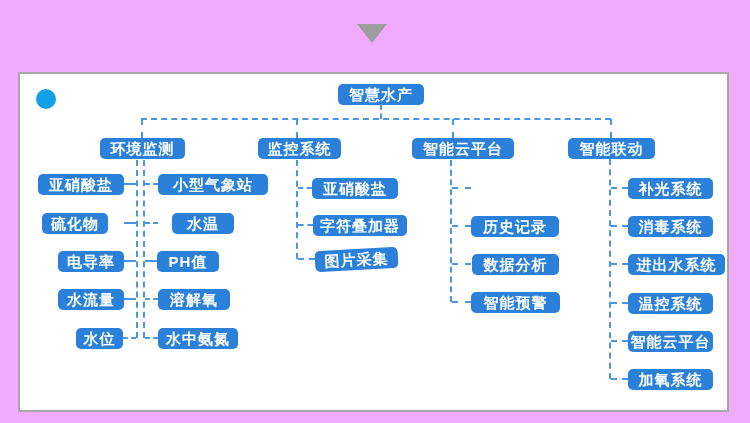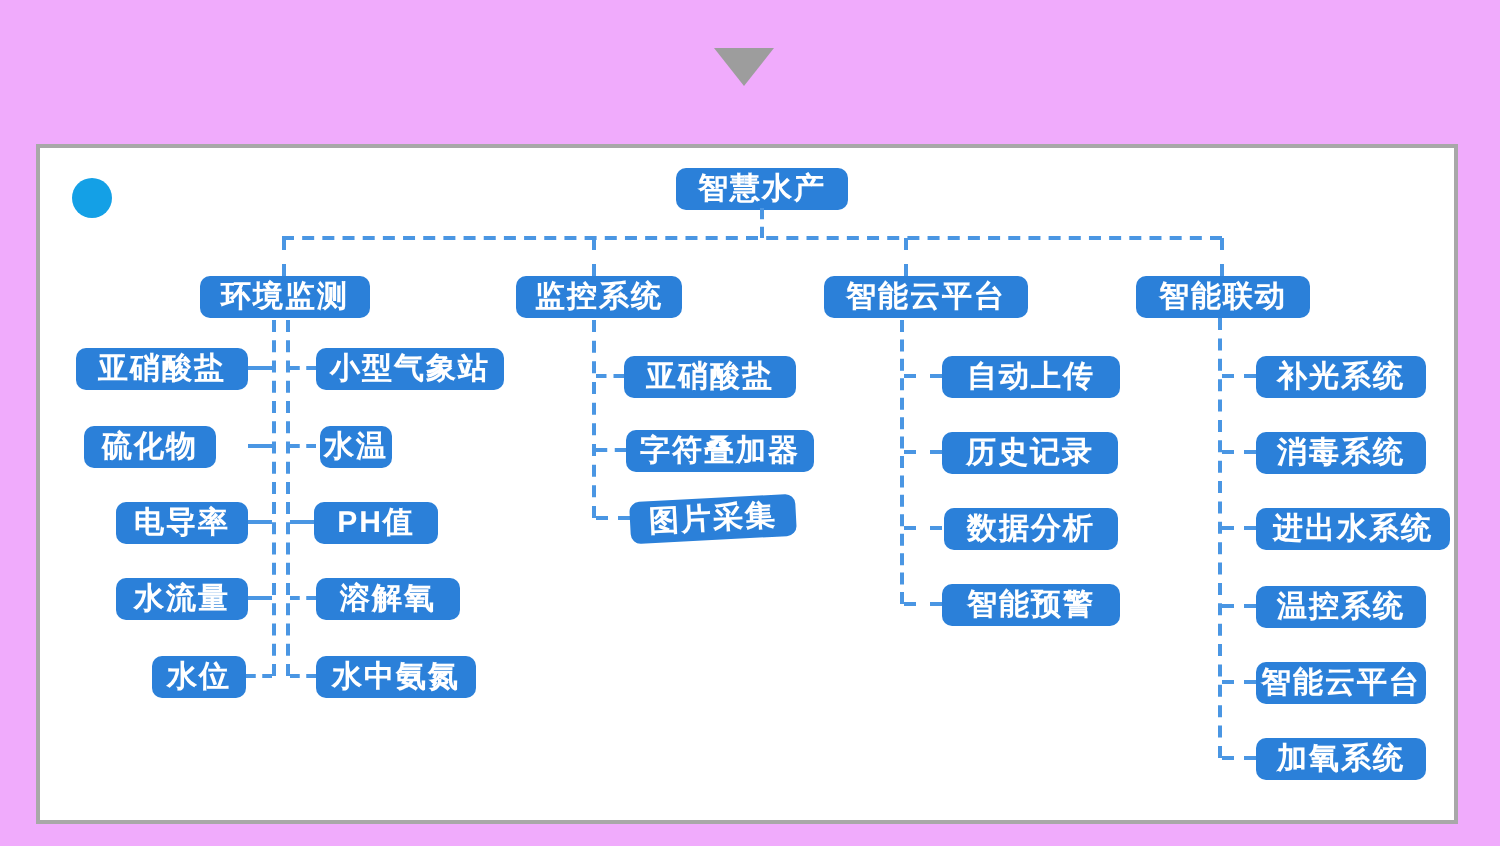--- a/index.html
+++ b/index.html
@@ -73,42 +73,41 @@
   <div class="ch" style="left:145px;top:260px;width:12px"></div>
   <div class="ch" style="left:145px;top:298px;width:13px"></div>
   <div class="ch" style="left:145px;top:337px;width:13px"></div>
 
   <div class="node" style="left:38px;top:174px;width:86px">亚硝酸盐</div>
   <div class="node" style="left:42px;top:213px;width:66px">硫化物</div>
   <div class="node" style="left:58px;top:251px;width:66px">电导率</div>
   <div class="node" style="left:58px;top:289px;width:66px">水流量</div>
   <div class="node" style="left:76px;top:328px;width:47px">水位</div>
 
-  <div class="node" style="left:158px;top:174px;width:94px">小型气象站</div>
-  <div class="node" style="left:160px;top:213px;width:36px">水温</div>
+  <div class="node" style="left:158px;top:174px;width:110px">小型气象站</div>
+  <div class="node" style="left:172px;top:213px;width:62px">水温</div>
   <div class="node" style="left:157px;top:251px;width:62px">PH值</div>
   <div class="node" style="left:158px;top:289px;width:72px">溶解氧</div>
   <div class="node" style="left:158px;top:328px;width:80px">水中氨氮</div>
 
   <div class="cv" style="left:296px;top:160px;height:99px"></div>
   <div class="ch" style="left:298px;top:187px;width:14px"></div>
   <div class="ch" style="left:298px;top:224px;width:15px"></div>
   <div class="ch" style="left:298px;top:258px;width:17px"></div>
 
   <div class="node" style="left:312px;top:178px;width:86px">亚硝酸盐</div>
   <div class="node" style="left:313px;top:215px;width:94px">字符叠加器</div>
   <div class="node tilt" style="left:315px;top:249px;width:83px">图片采集</div>
 
   <div class="cv" style="left:450px;top:160px;height:142px"></div>
   <div class="ch" style="left:452px;top:187px;width:19px"></div>
   <div class="ch" style="left:452px;top:225px;width:19px"></div>
   <div class="ch" style="left:452px;top:263px;width:19px"></div>
   <div class="ch" style="left:452px;top:301px;width:19px"></div>
 
-  <div class="node" style="left:471px;top:178px;width:89px">自动上传</div>
   <div class="node" style="left:471px;top:216px;width:88px">历史记录</div>
   <div class="node" style="left:472px;top:254px;width:87px">数据分析</div>
   <div class="node" style="left:471px;top:292px;width:89px">智能预警</div>
 
   <div class="cv" style="left:609px;top:159px;height:220px"></div>
   <div class="ch" style="left:611px;top:187px;width:17px"></div>
   <div class="ch" style="left:611px;top:225px;width:17px"></div>
   <div class="ch" style="left:611px;top:263px;width:17px"></div>
   <div class="ch" style="left:611px;top:302px;width:17px"></div>
   <div class="ch" style="left:611px;top:340px;width:17px"></div>

